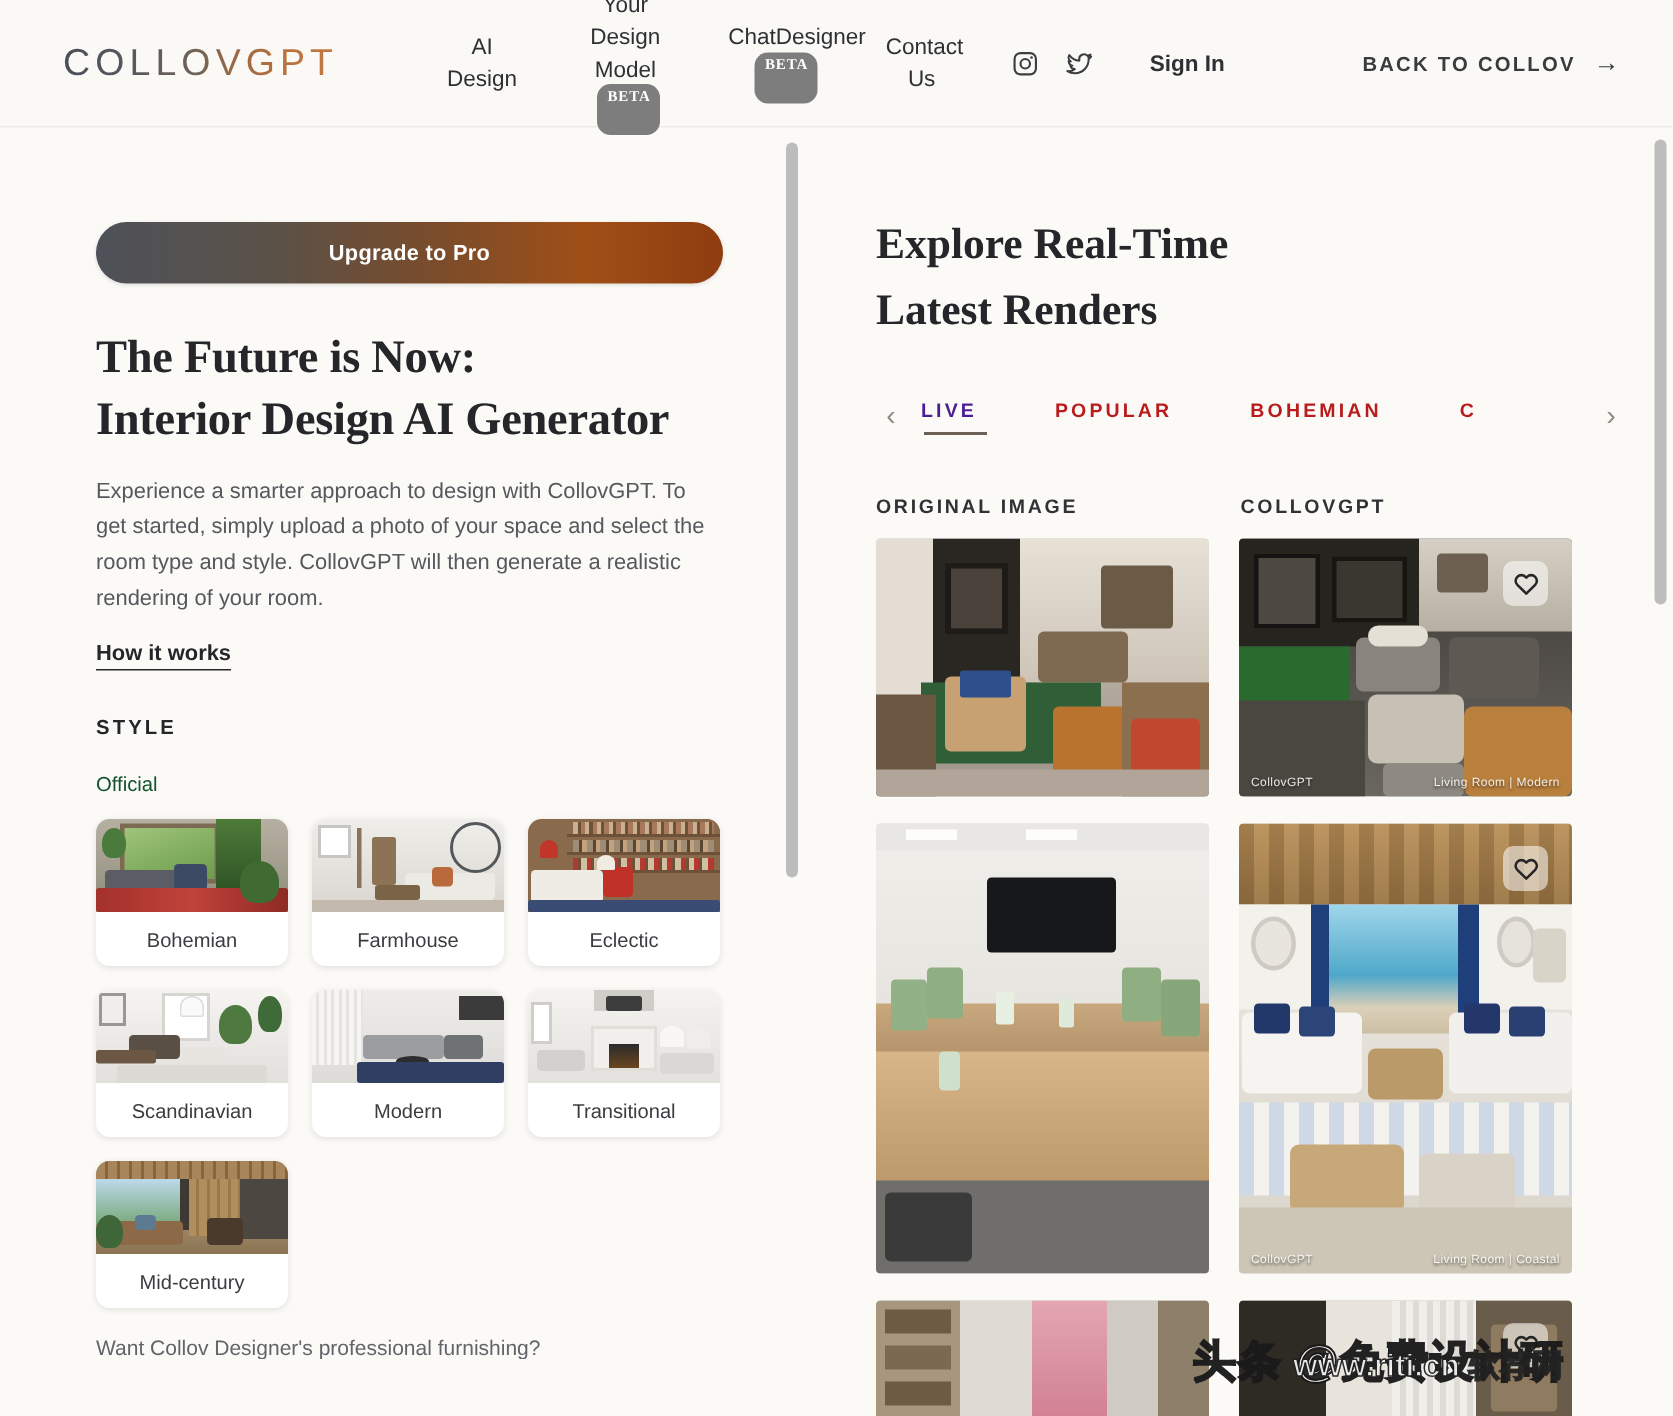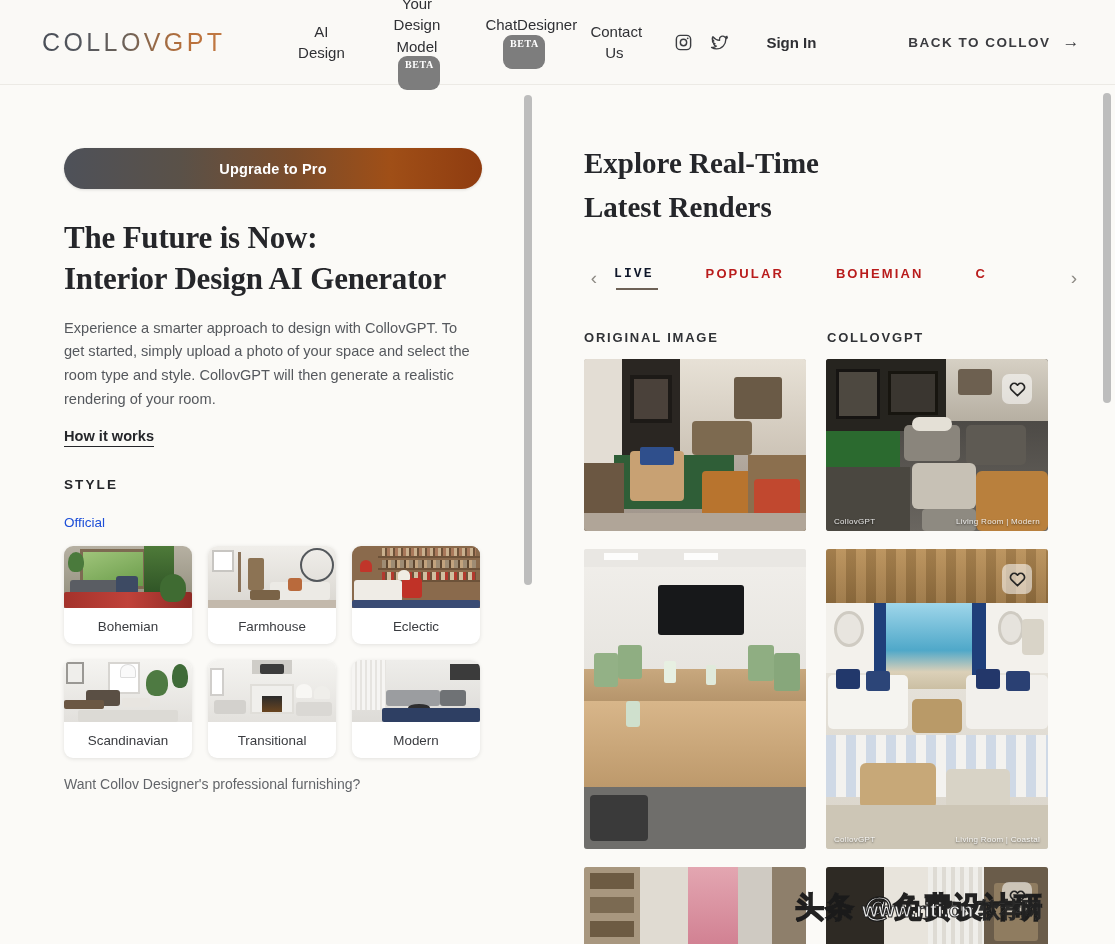--- a/index.html
+++ b/index.html
@@ -90,21 +90,21 @@
   .intro {
     margin-top: 17px; font-size: 14.6px; line-height: 1.62; color: #55585d; width: 412px;
   }
   .howit {
     display: inline-block; margin-top: 17px; font-size: 14.6px; font-weight: 700;
     color: #25262a; border-bottom: 1.6px solid #25262a; padding-bottom: 2px; cursor: pointer;
   }
   .style-h {
     margin-top: 30px; font-size: 13.5px; font-weight: 700; letter-spacing: 2.1px; color: #25262a;
   }
-  .official { margin-top: 23px; font-size: 13.5px; color: #1d4ed8; }
+  .official { margin-top: 23px; font-size: 13.5px; color: #14532d; }
 
   .cards { margin-top: 16px; display: flex; flex-wrap: wrap; gap: 16px 16px; width: 418px; }
   .card {
     width: 128px; border-radius: 9px; background: #fff; overflow: hidden;
     box-shadow: 0 1px 4px rgba(0,0,0,.10); cursor: pointer;
   }
   .card .thumb { width: 128px; height: 62px; position: relative; overflow: hidden; }
   .card .cap {
     height: 36px; display: flex; align-items: center; justify-content: center;
     font-size: 13.4px; color: #3a3c40;
@@ -128,21 +128,21 @@
 
   .tabs {
     margin-top: 32px; display: flex; align-items: center; height: 34px; position: relative; width: 500px;
   }
   .tab-arrow { width: 20px; color: #8d8a84; font-size: 19px; cursor: pointer; display:flex; align-items:center; justify-content:center;}
   .tabstrip { flex: 1; display: flex; align-items: center; overflow: hidden; margin: 0 10px; position: relative; }
   .tab {
     font-size: 13px; letter-spacing: 2.1px; font-weight: 700; color: #b91c1c;
     padding: 0 0 9px 0; margin-right: 52px; white-space: nowrap; cursor: pointer; position: relative;
   }
-  .tab.active { color: #0f172a; font-family: Liberation Mono, monospace; }
+  .tab.active { color: #4c1d95; }
   .tab.active::after {
     content:""; position: absolute; left: 2px; bottom: 0; width: 42px; height: 2px; background: #6d6156;
   }
 
   .gal-heads { margin-top: 19px; display: flex; }
   .gal-head {
     font-size: 13px; letter-spacing: 1.8px; font-weight: 700; color: #303236; margin-top: 16px;
   }
   .gal-head.a { width: 243px; }
 
@@ -317,50 +317,67 @@
                 <div class="tbl" style="left:0;top:40px;width:40px;height:9px;background:#6b5743"></div>
                 <div class="rug" style="left:14px;top:50px;width:100px;height:12px;background:#dcdad5"></div>
               </div>
             </div>
             <div class="cap">Scandinavian</div>
           </div>
 
           <div class="card">
             <div class="thumb">
               <div class="rm">
+                <div style="position:absolute;inset:0;background:linear-gradient(180deg,#eeedea,#dddbd7)"></div>
+                <div style="position:absolute;left:0;top:0;width:34px;height:50px;background:repeating-linear-gradient(90deg,#f6f5f3 0 3px,#e6e4e0 3px 5px)"></div>
+                <div style="position:absolute;right:0;top:4px;width:30px;height:16px;background:#3b3b3b"></div>
+                <div class="sofa" style="left:34px;top:30px;width:54px;height:16px;background:#9b9da0"></div>
+                <div class="sofa" style="left:88px;top:30px;width:26px;height:16px;background:#6f7275"></div>
+                <div class="tbl" style="left:56px;top:44px;width:22px;height:7px;background:#2d2d2f;border-radius:50%"></div>
+                <div class="rug" style="left:30px;top:48px;width:98px;height:14px;background:#2e3f63"></div>
+              </div>
+            </div>
+            <div class="cap">Modern</div>
+          </div>
+
+          <div class="card">
+            <div class="thumb">
+              <div class="rm">
                 <div style="position:absolute;inset:0;background:linear-gradient(180deg,#f4f3f0,#e3e1dd)"></div>
                 <div style="position:absolute;left:44px;top:0;width:40px;height:14px;background:#cfcdc8"></div>
                 <div style="position:absolute;left:52px;top:4px;width:24px;height:10px;background:#3c3c3c;border-radius:2px"></div>
                 <div style="position:absolute;left:42px;top:24px;width:44px;height:30px;background:#f0efec;border:2px solid #e0ded9"></div>
                 <div style="position:absolute;left:54px;top:36px;width:20px;height:16px;background:linear-gradient(180deg,#2b2b2b,#6a4520)"></div>
                 <div class="win" style="left:2px;top:8px;width:14px;height:28px;background:#fff;border:2px solid #d0cecb"></div>
                 <div class="lamp" style="left:88px;top:24px;width:16px;height:14px;background:#f8f7f4"></div>
                 <div class="lamp" style="left:106px;top:26px;width:16px;height:13px;background:#efeeea"></div>
                 <div class="sofa" style="left:6px;top:40px;width:32px;height:14px;background:#d3d1cd"></div>
                 <div class="sofa" style="left:88px;top:42px;width:36px;height:14px;background:#dad8d4"></div>
               </div>
             </div>
             <div class="cap">Transitional</div>
           </div>
 
           <div class="card">
             <div class="thumb">
               <div class="rm">
-                <div style="position:absolute;inset:0;background:linear-gradient(180deg,#eeedea,#dddbd7)"></div>
-                <div style="position:absolute;left:0;top:0;width:34px;height:50px;background:repeating-linear-gradient(90deg,#f6f5f3 0 3px,#e6e4e0 3px 5px)"></div>
-                <div style="position:absolute;right:0;top:4px;width:30px;height:16px;background:#3b3b3b"></div>
-                <div class="sofa" style="left:34px;top:30px;width:54px;height:16px;background:#9b9da0"></div>
-                <div class="sofa" style="left:88px;top:30px;width:26px;height:16px;background:#6f7275"></div>
-                <div class="tbl" style="left:56px;top:44px;width:22px;height:7px;background:#2d2d2f;border-radius:50%"></div>
-                <div class="rug" style="left:30px;top:48px;width:98px;height:14px;background:#2e3f63"></div>
-              </div>
-            </div>
-            <div class="cap">Modern</div>
-          </div>
-
+                <div style="position:absolute;inset:0;background:linear-gradient(180deg,#cbb796,#8a7352)"></div>
+                <div style="position:absolute;left:0;top:0;width:128px;height:12px;background:repeating-linear-gradient(90deg,#a8855a 0 6px,#87663f 6px 8px)"></div>
+                <div style="position:absolute;left:0;top:12px;width:56px;height:30px;background:linear-gradient(180deg,#bcd9ea,#7aa97d)"></div>
+                <div style="position:absolute;left:56px;top:12px;width:6px;height:34px;background:#3e3a33"></div>
+                <div style="position:absolute;left:62px;top:12px;width:34px;height:38px;background:repeating-linear-gradient(90deg,#b08e5e 0 5px,#9a7849 5px 7px)"></div>
+                <div style="position:absolute;right:0;top:12px;width:32px;height:40px;background:#4d4741"></div>
+                <div class="sofa" style="left:10px;top:40px;width:48px;height:16px;background:#8c6a48"></div>
+                <div class="sofa" style="left:26px;top:36px;width:14px;height:10px;background:#5d7a93"></div>
+                <div class="sofa" style="left:74px;top:38px;width:24px;height:18px;background:#4a3a2c"></div>
+                <div class="plant" style="left:0;top:36px;width:18px;height:22px;background:#3f6638"></div>
+              </div>
+            </div>
+            <div class="cap">Mid-century</div>
+          </div>
 
         </div>
 
         <div class="bottom-note">Want Collov Designer's professional furnishing?</div>
       </div>
 
       <div class="sbar-track" style="left:521px;top:0;height:859px;"></div>
       <div class="sbar-thumb" style="left:524px;top:10px;height:490px;"></div>
     </div>
 

